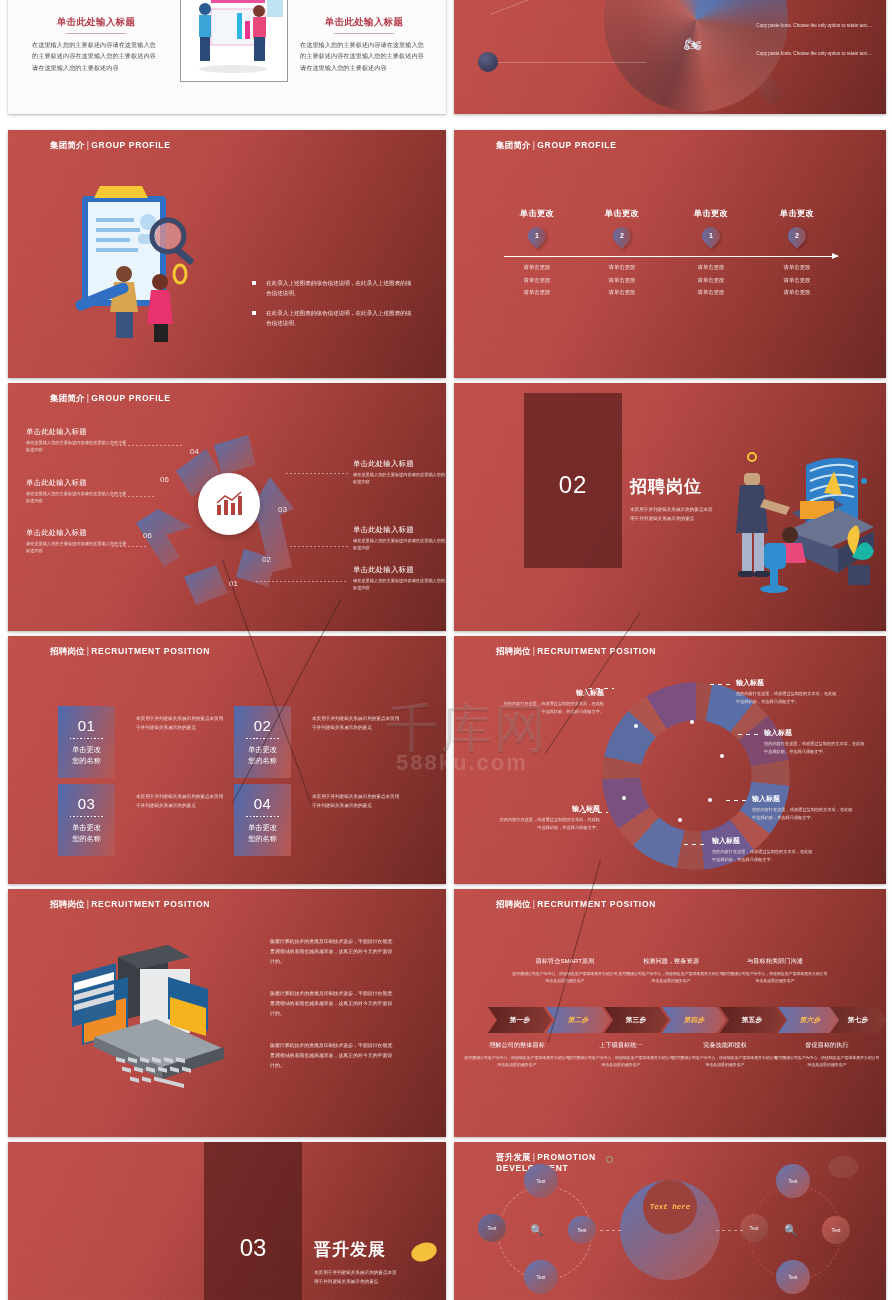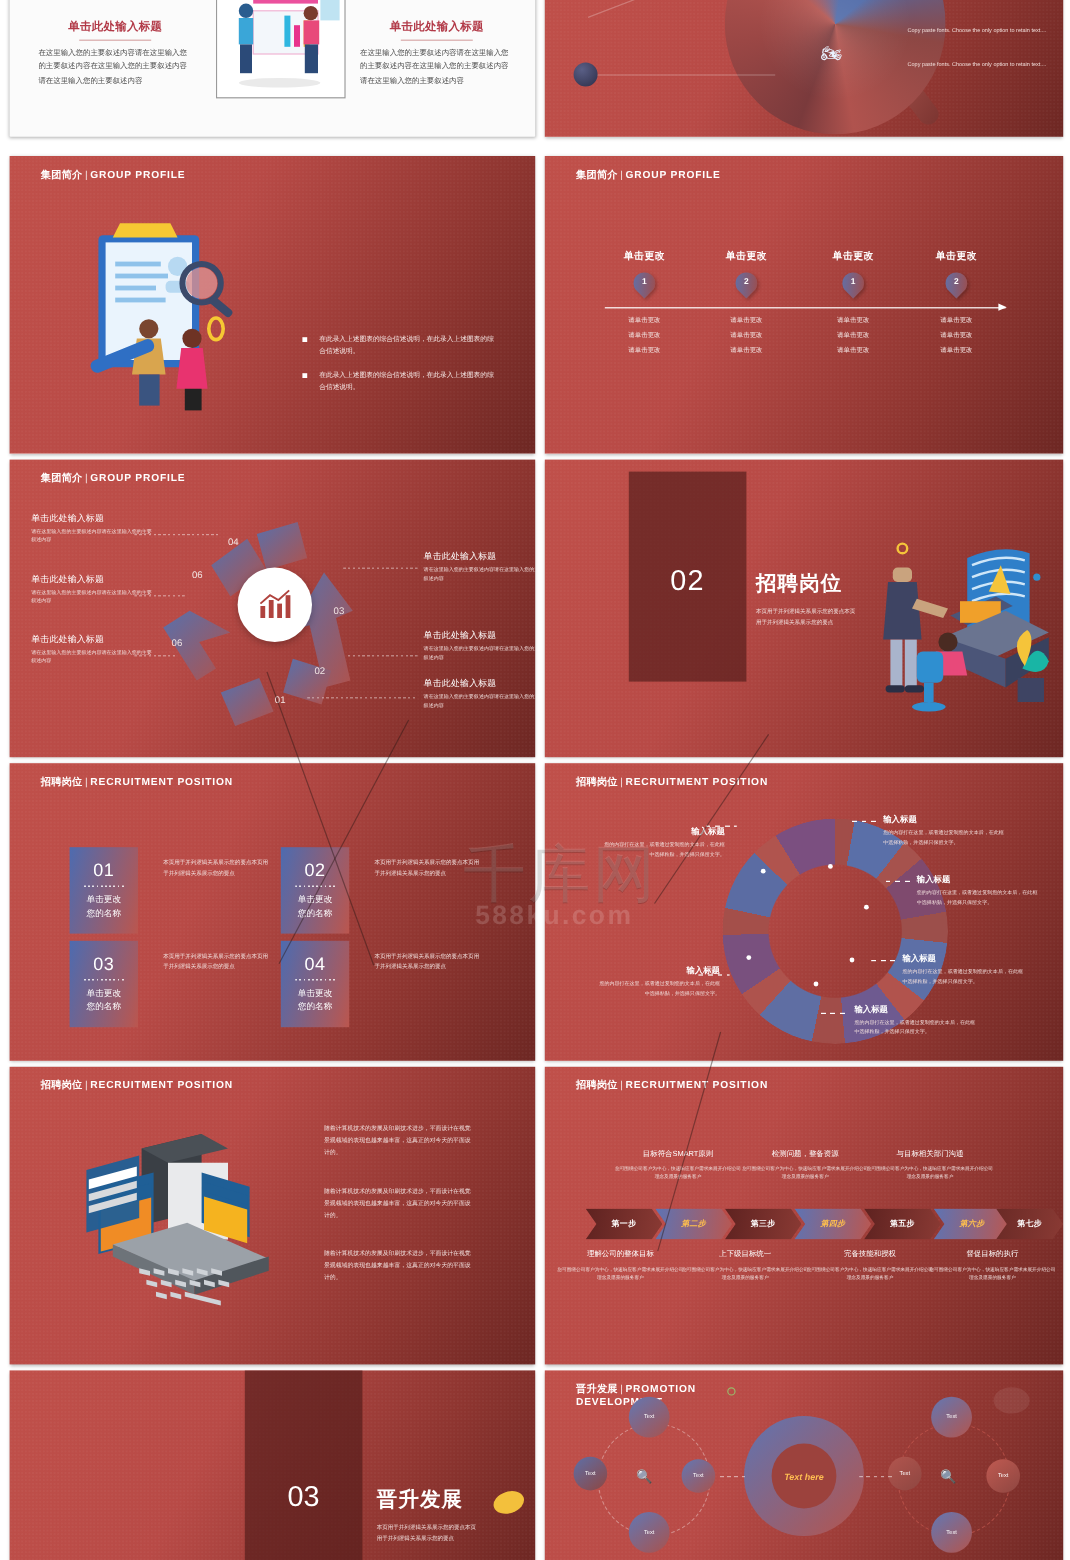--- a/index.html
+++ b/index.html
@@ -8,21 +8,21 @@
 
   
   .slide{position:absolute;overflow:hidden;box-shadow:0 1px 3px rgba(0,0,0,.30);
          background:linear-gradient(118deg,#c0504a 0%,#b84a46 38%,#8e3530 75%,#6d2723 100%);}
   .slide.white{background:#fbfbfb;}
   .slide .grain{position:absolute;inset:0;pointer-events:none;
       background-image:radial-gradient(rgba(255,255,255,.035) 1px,transparent 1px);
       background-size:3px 3px;}
 
   
-  .hdr{position:absolute;left:26px;top:10px;font-size:8.5px;font-weight:bold;color:#fff;letter-spacing:.2px;line-height:1.35;}
+  .hdr{position:absolute;left:42px;top:10px;font-size:8.5px;font-weight:bold;color:#fff;letter-spacing:.2px;line-height:1.35;}
   .hdr .en{font-weight:bold;letter-spacing:.7px;}
   .hdr .bar{opacity:.85;margin:0 2px;font-weight:normal;}
 
   
   #s0{left:8px;top:-26px;width:438px;height:140px;border-radius:1px;}
   #s0 .col{position:absolute;top:42px;width:128px;}
   #s0 .col h4{margin:0 0 4px;font-size:9.5px;color:#b23a48;text-align:center;font-weight:bold;letter-spacing:.3px;}
   #s0 .col .ul{height:1px;background:#d8a9a9;width:60px;margin:0 auto 5px;}
   #s0 .col p{margin:0;font-size:6.2px;color:#4b4b4b;line-height:1.85;}
   #s0 .cL{left:24px;}
@@ -124,21 +124,21 @@
   #s10{left:8px;top:1142px;width:438px;height:160px;}
   #s10 .box{position:absolute;left:196px;top:-18px;width:98px;height:200px;background:rgba(75,25,22,.62);}
   #s10 .no{position:absolute;left:196px;top:92px;width:98px;text-align:center;font-size:24px;color:#fff;}
   #s10 .ttl{position:absolute;left:306px;top:96px;font-size:17px;font-weight:bold;color:#fff;letter-spacing:1px;}
   #s10 .des{position:absolute;left:306px;top:126px;width:86px;font-size:4.6px;color:#f2e2e0;line-height:2;}
   #s10 .art{position:absolute;left:400px;top:96px;width:200px;height:120px;}
 
   
   #s11{left:454px;top:1142px;width:432px;height:160px;}
   #s11 .center{position:absolute;left:166px;top:38px;width:100px;height:100px;border-radius:50%;
-      background:linear-gradient(135deg,#5f74b2,#b5544d);display:flex;align-items:center;justify-content:center;}
+      background:linear-gradient(135deg,#5f74b2,#b5544d);display:flex;align-items:flex-start;justify-content:center;font-family:Liberation Mono, monospace;}
   #s11 .center .hole{width:54px;height:54px;border-radius:50%;background:#9c423d;display:flex;align-items:center;justify-content:center;}
   #s11 .center .hole i{font-style:italic;font-weight:bold;font-size:7.5px;color:#ffbf52;}
   #s11 .bub{position:absolute;border-radius:50%;display:flex;align-items:center;justify-content:center;
       font-size:4.8px;color:#fff;}
   #s11 .orbit{position:absolute;border-radius:50%;border:1px dashed rgba(255,255,255,.35);}
   #s11 .mg{position:absolute;font-size:11px;color:#eaf2ff;}
   #s11 .conn{position:absolute;top:88px;height:1px;background:repeating-linear-gradient(90deg,rgba(255,255,255,.5) 0 3px,transparent 3px 6px);}
 
   
   .wm{position:absolute;pointer-events:none;z-index:40;}

